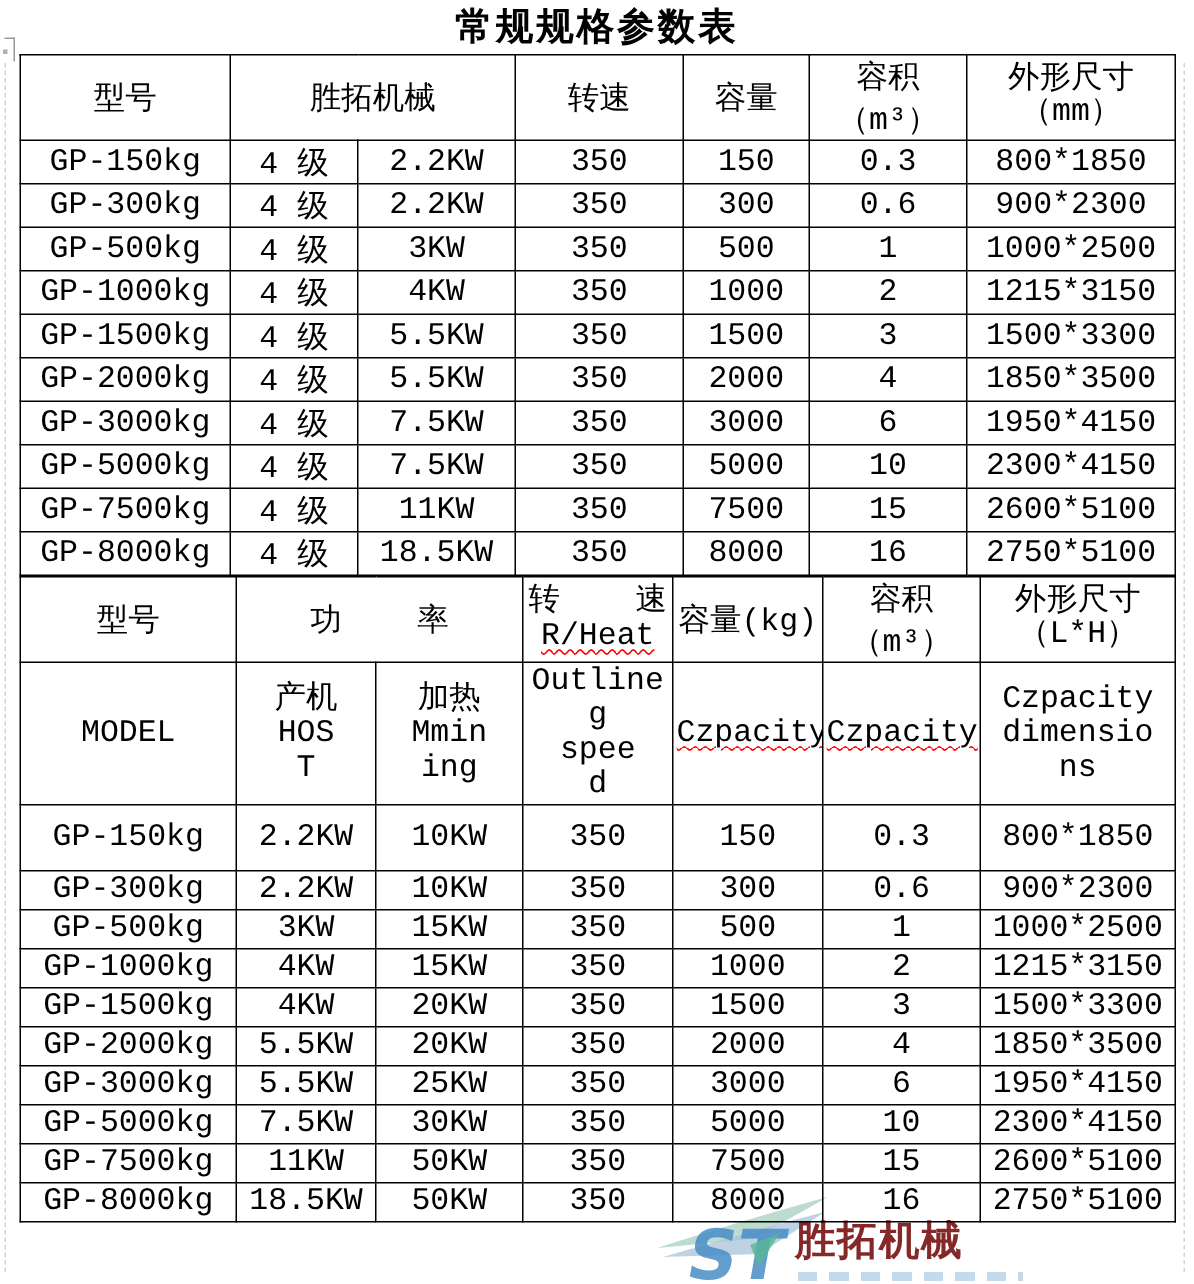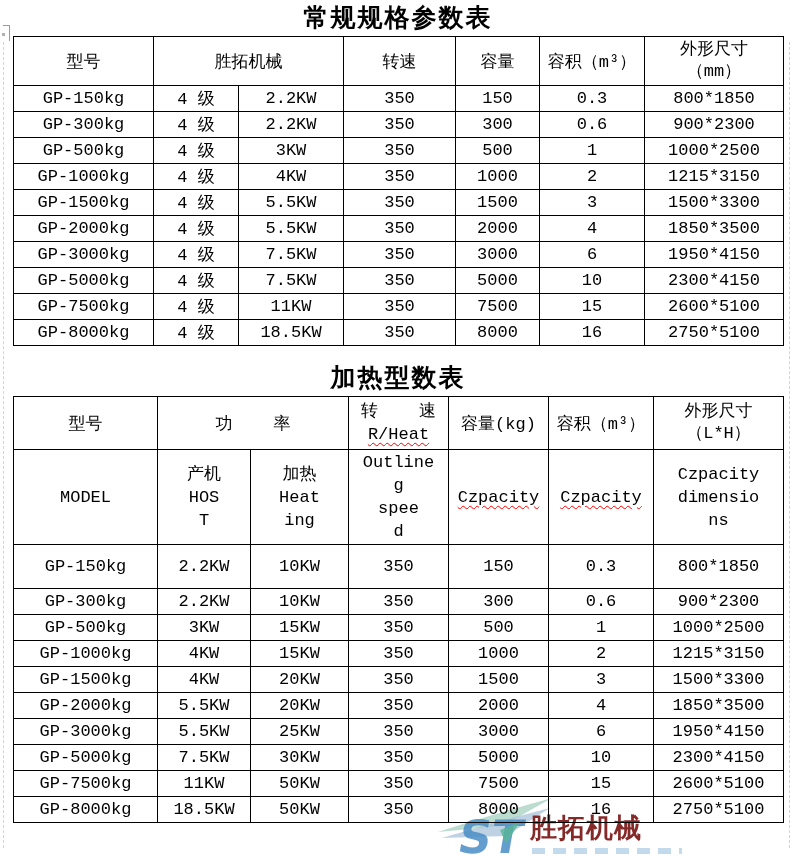--- a/index.html
+++ b/index.html
@@ -42,21 +42,21 @@
     color: #000;
     position: relative; z-index: 1;
   }
   .doc-title.second { padding-top: 15px; height: 50px; }
 
   table.spec-table {
     border-collapse: collapse; table-layout: fixed;
     width: 770px; margin-left: 13px;
     position: relative; z-index: 1;
     background: transparent;
-    font-size: 17px;
+    font-size: 21px;
   }
   .spec-table th, .spec-table td {
     border: 1px solid #000000;
     text-align: center; vertical-align: middle;
     font-weight: normal; padding: 0 2px;
     overflow: hidden;
   }
   
   .regular thead th { height: 49px; }
   .regular tbody td { height: 26px; }
@@ -217,21 +217,20 @@
           <td>4 级</td>
           <td>18.5KW</td>
           <td>350</td>
           <td>8000</td>
           <td>16</td>
           <td>2750*5100</td>
         </tr>
       </tbody>
   </table>
 
-  <h2 class="doc-title second">加热型数表</h2>
 
   <table class="spec-table heating">
     <colgroup>
       <col style="width:144px">
         <col style="width:93px">
         <col style="width:98px">
       <col style="width:100px">
         <col style="width:100px">
         <col style="width:105px">
       <col style="width:130px">
@@ -248,21 +247,21 @@
         <th>容积（m³）</th>
         <th class="preline">外形尺寸
 （L*H）</th>
       </tr>
       <tr class="hr2">
         <th>MODEL</th>
         <th class="preline">产机
 HOS
 T</th>
         <th class="preline">加热
-Heat
+Mmin
 ing</th>
         <th class="preline">Outline
 g
 spee
 d</th>
         <th class="squiggle">Czpacity</th>
         <th class="squiggle">Czpacity</th>
         <th class="preline">Czpacity
 dimensio
 ns</th>

